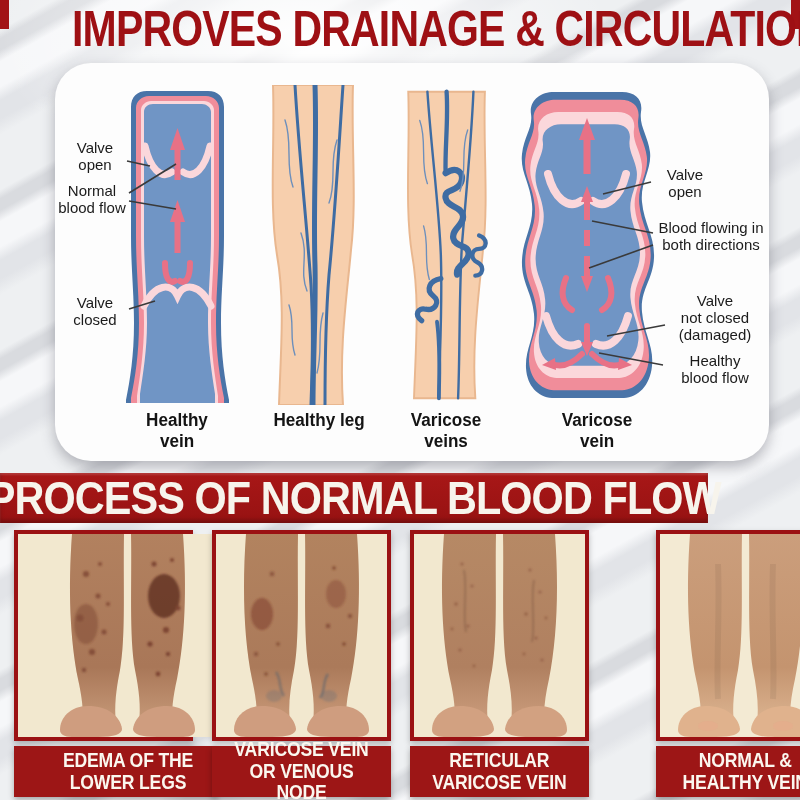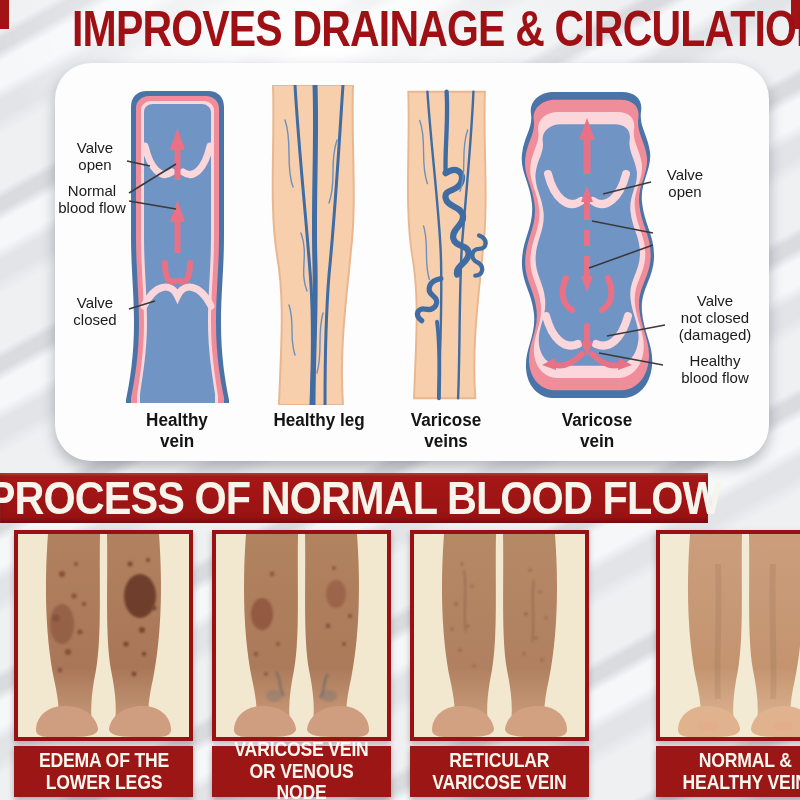--- a/index.html
+++ b/index.html
@@ -49,21 +49,21 @@
     background:linear-gradient(#a81717,#971212);
     box-shadow:inset 0 2px 2px rgba(255,255,255,.15), inset 0 -3px 4px rgba(0,0,0,.25);
     display:flex;align-items:center;justify-content:center;}
   .banner-text{font-size:46px;font-weight:bold;color:#f7f4ec;line-height:1;
     transform:scaleX(.9);white-space:nowrap;letter-spacing:-1px;}
 
   .photo-frame{position:absolute;top:530px;width:179px;height:211px;box-sizing:border-box;
     border:4px solid #9b1113;background:#f2e8cf;box-shadow:0 3px 6px rgba(0,0,0,.25);}
   .photo-caption{position:absolute;top:746px;width:179px;height:51px;background:#9d1616;
     display:flex;align-items:center;justify-content:center;box-shadow:0 3px 6px rgba(0,0,0,.3);}
-  .col1{left:14px;} .col2{left:212px;} .col3{left:410px;} .col4{left:608px;margin-left:48px;}
+  .col1{left:14px;padding-left:24px;} .col2{left:212px;} .col3{left:410px;} .col4{left:608px;margin-left:48px;}
   .pcap{font-size:20px;font-weight:bold;color:#fbf7ef;text-align:center;line-height:1.08;
     white-space:pre-line;transform:scaleX(.88);letter-spacing:-0.2px;}
 </style>
 </head>
 <body>
 
 <div class="page">
 
   <div class="corner-strip left"></div>
   <div class="corner-strip right"></div>
@@ -182,20 +182,22 @@
     </svg>
 
     <div class="dlabel lbl-a-open">Valve
 open</div>
     <div class="dlabel lbl-a-flow">Normal
 blood flow</div>
     <div class="dlabel lbl-a-closed">Valve
 closed</div>
     <div class="dlabel lbl-d-open">Valve
 open</div>
+    <div class="dlabel lbl-d-both">Blood flowing in
+both directions</div>
     <div class="dlabel lbl-d-notclosed">Valve
 not closed
 (damaged)</div>
     <div class="dlabel lbl-d-abnormal">Healthy
 blood flow</div>
 
     <div class="dcaption cap-a">Healthy vein</div>
     <div class="dcaption cap-b">Healthy leg</div>
     <div class="dcaption cap-c">Varicose veins</div>
     <div class="dcaption cap-d">Varicose vein</div>

